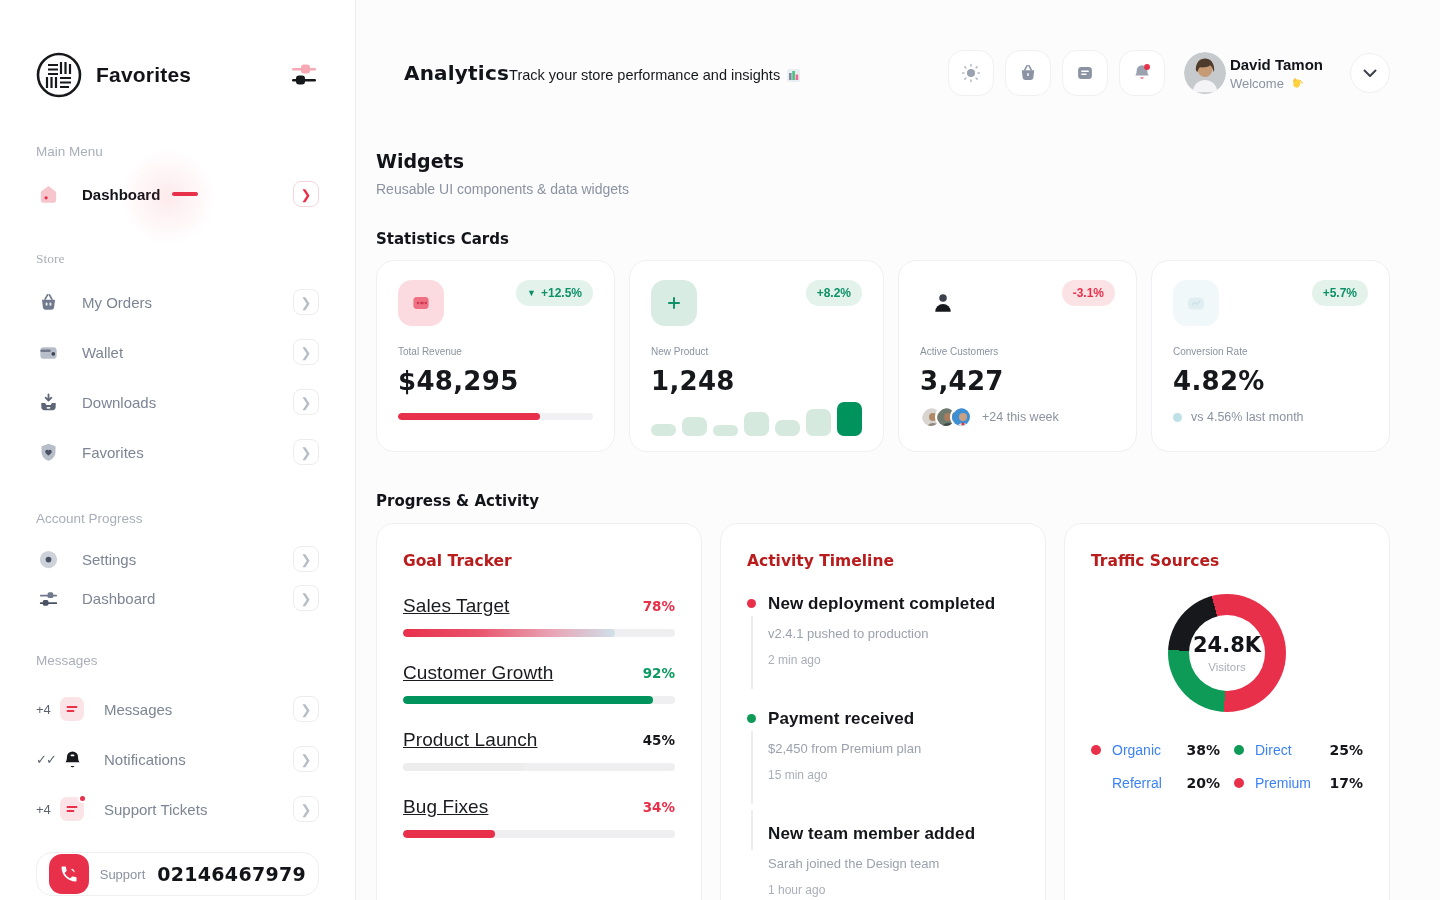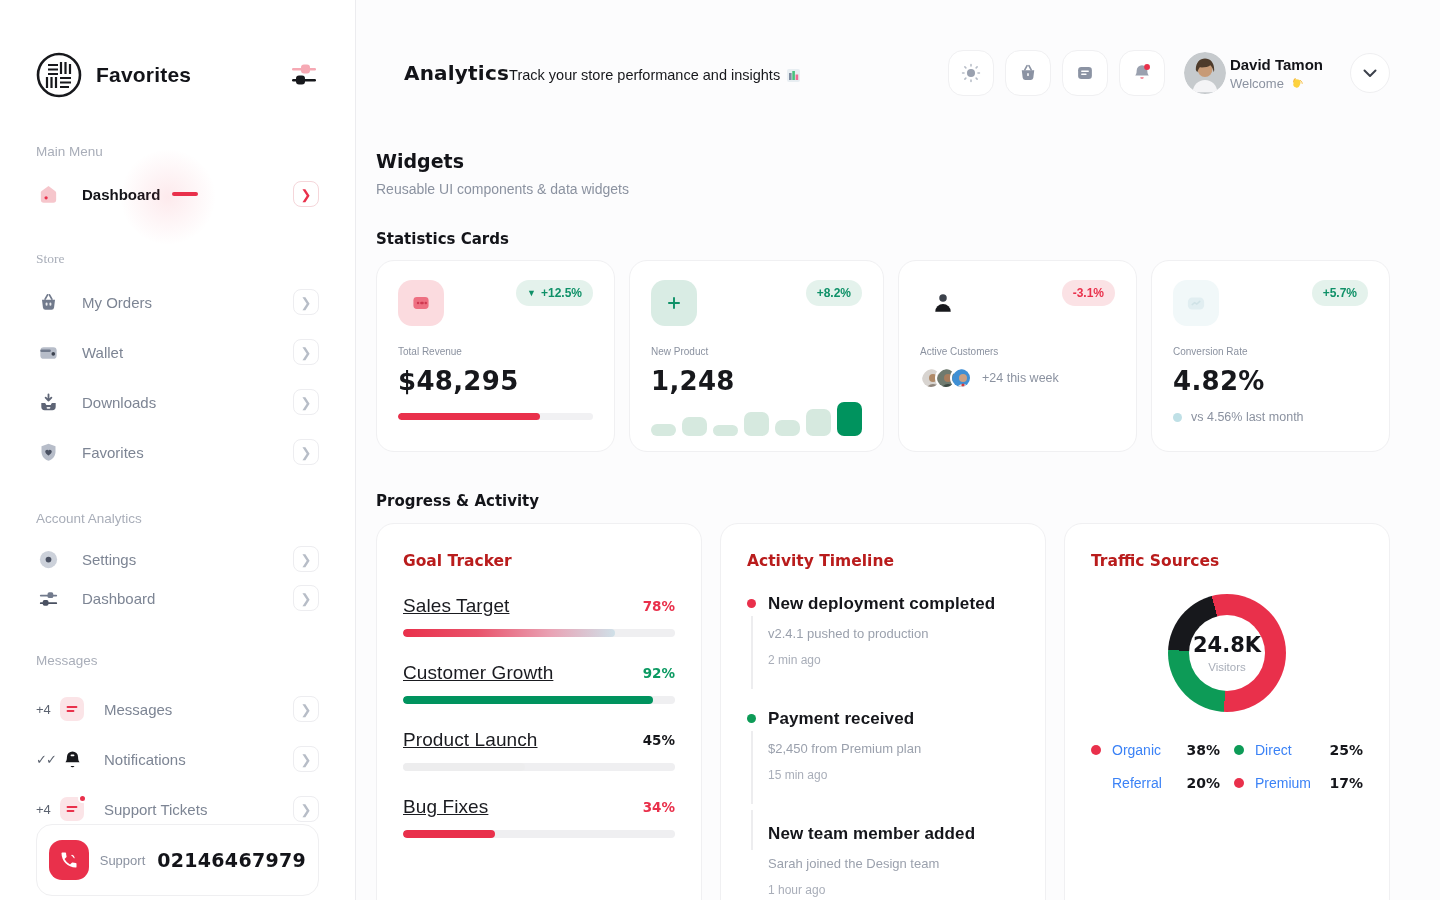--- a/index.html
+++ b/index.html
@@ -20,21 +20,21 @@
   .nav-label { font-size:15px; color:#7d8594; }
   .nav-chev { margin-left:auto; width:26px; height:26px; border:1px solid #ededf0; border-radius:8px; display:flex; align-items:center; justify-content:center; color:#b7bdc7; font-size:13px; background:#fff; cursor:pointer; }
   .nav-active .nav-label { font-weight:700; color:#131419; }
   .nav-active .nav-chev { color:#e9304b; border-color:#f5d6da; }
   .nav-active::before { content:""; position:absolute; left:84px; top:-30px; width:96px; height:96px; background:radial-gradient(closest-side, rgba(233,48,75,.10), rgba(233,48,75,0)); border-radius:50%; pointer-events:none; }
   .active-dash { width:26px; height:3.5px; border-radius:2px; background:#e9304b; margin-left:12px; }
   .nav-badge { width:24px; font-size:13px; color:#5c6370; flex:none; letter-spacing:-1px; }
   .msg-row .nav-icon { margin-right:20px; }
   .pink-tile { width:24px; height:24px; border-radius:7px; background:#fbe4e7; display:flex; align-items:center; justify-content:center; position:relative; }
   .tile-dot { position:absolute; top:-3px; right:-3px; width:9px; height:9px; border-radius:50%; background:#e9304b; border:2px solid #fff; }
-  .support-card { position:absolute; left:36px; right:36px; bottom:4px; height:72px; border:1px solid #efeff1; border-radius:16px; background:#fff; display:flex; align-items:center; padding:9px 12px; }
+  .support-card { position:absolute; left:36px; right:36px; bottom:4px; height:44px; border:1px solid #efeff1; border-radius:16px; background:#fff; display:flex; align-items:center; padding:9px 12px; }
   .support-ic { width:40px; height:40px; border-radius:13px; background:#e9304b; display:flex; align-items:center; justify-content:center; }
   .support-lbl { font-size:13px; color:#8b92a0; margin-left:auto; margin-right:12px; }
   .support-phone { font-size:19px; letter-spacing:.3px; color:#131419; }
 
   
   .main { flex:1; background:#fcfcfd; padding:0 50px 0 20px; position:relative; }
   .topbar { display:flex; align-items:center; margin-top:50px; padding-left:28px; }
   .title-row { display:flex; align-items:baseline; gap:0; }
   .page-title { font-size:20px; letter-spacing:.2px; color:#131419; }
   .page-sub { font-size:14.5px; color:#17181c; display:flex; align-items:center; gap:6px; }
@@ -188,21 +188,21 @@
     <span class="nav-icon">
       <svg class="ico" width="23" height="23" viewBox="0 0 24 24">
         <path d="M12 2.8l7.3 2.6v5.8c0 4.7-3.1 7.9-7.3 9.5-4.2-1.6-7.3-4.8-7.3-9.5V5.4L12 2.8z" fill="#b7bdc9"></path>
         <path d="M12 15.2s-3.4-2-3.4-4.2c0-1.2.9-2 2-2 .6 0 1.1.3 1.4.8.3-.5.8-.8 1.4-.8 1.1 0 2 .8 2 2 0 2.2-3.4 4.2-3.4 4.2z" fill="#4a5162"></path>
       </svg>
     </span>
     <span class="nav-label">Favorites</span>
     <span class="nav-chev">❯</span>
   </div>
 
-  <div class="sec-label lbl-account">Account Analytics</div>
+  <div class="sec-label lbl-account">Account Progress</div>
 
   <div class="nav-item" style="margin-top:18px;">
     <span class="nav-icon">
       <svg class="ico" width="23" height="23" viewBox="0 0 24 24">
         <circle cx="12" cy="12" r="9" fill="#ccd1da"></circle>
         <circle cx="12" cy="12" r="3" fill="#4a5162"></circle>
       </svg>
     </span>
     <span class="nav-label">Settings</span>
     <span class="nav-chev">❯</span>
@@ -408,20 +408,21 @@
             <svg class="ico" width="30" height="30" viewBox="0 0 24 24">
               <circle cx="12" cy="8" r="3" fill="#3c414b"></circle>
               <path d="M5.8 19a6.2 6.2 0 0 1 12.4 0z" fill="#17181c"></path>
             </svg>
           </span>
           <span class="pill pill-down">
               <span>-3.1%</span>
             </span>
         </div>
         <div class="stat-label">Active Customers</div>
+        <div class="stat-value display">3,427</div>
         <div class="avatars-row">
           <span class="mini-av">
               <svg class="ico" width="22" height="22" viewBox="0 0 22 22">
                 <circle cx="11" cy="11" r="11" fill="#d8d4d0"></circle>
                 <circle cx="11" cy="9" r="4" fill="#b08a68"></circle>
                 <path d="M4 22a7 7 0 0 1 14 0z" fill="#8f857c"></path>
               </svg>
             </span>
           <span class="mini-av">
               <svg class="ico" width="22" height="22" viewBox="0 0 22 22">

